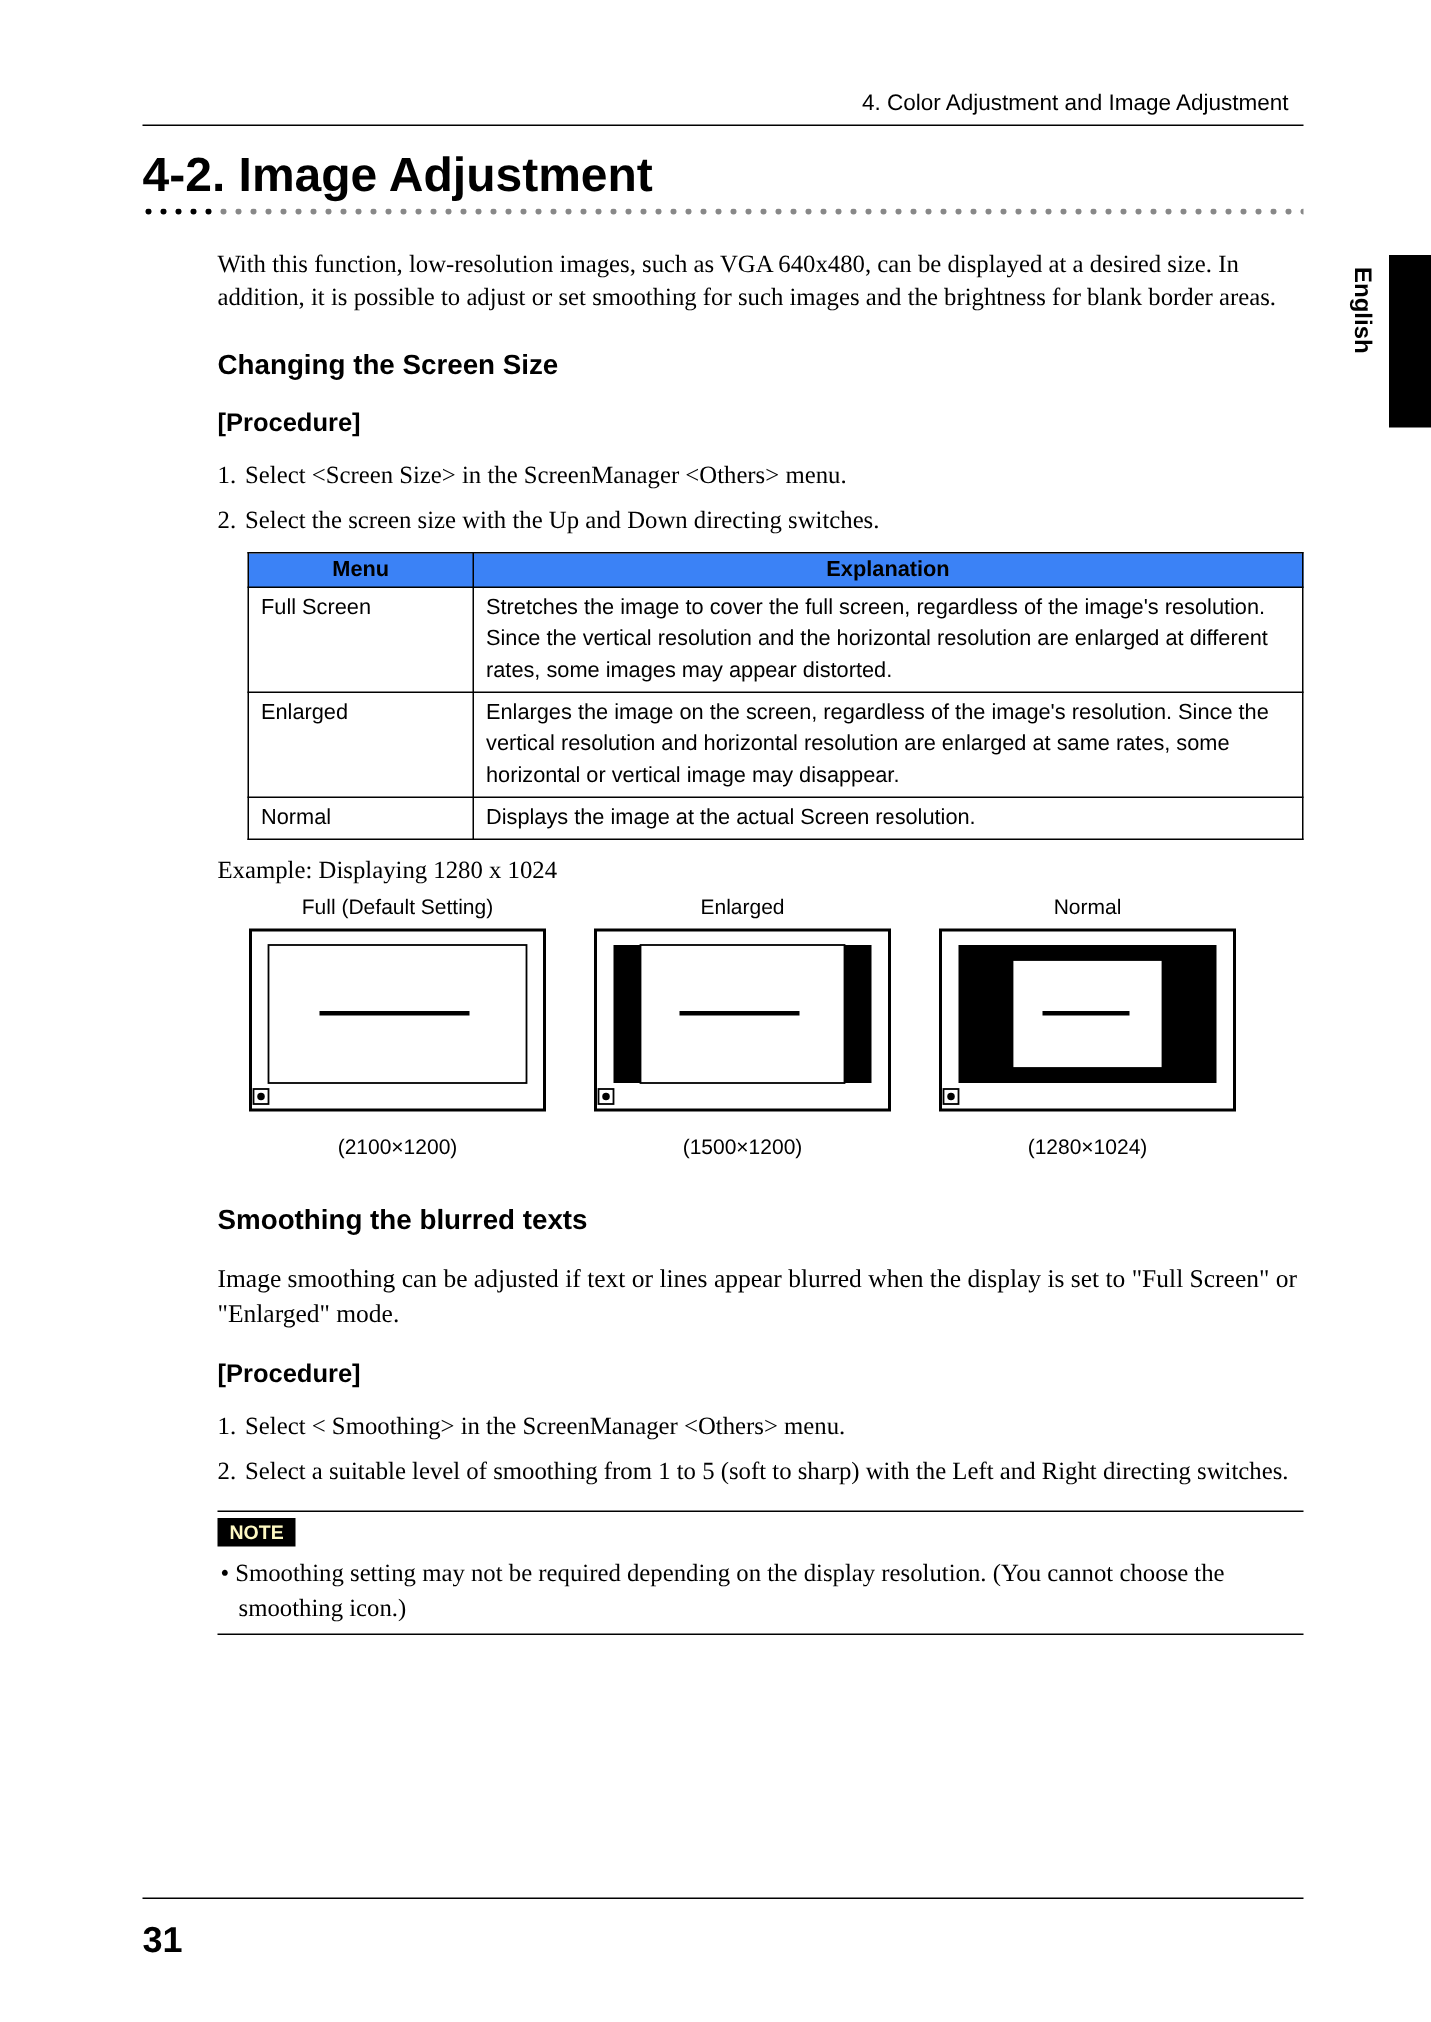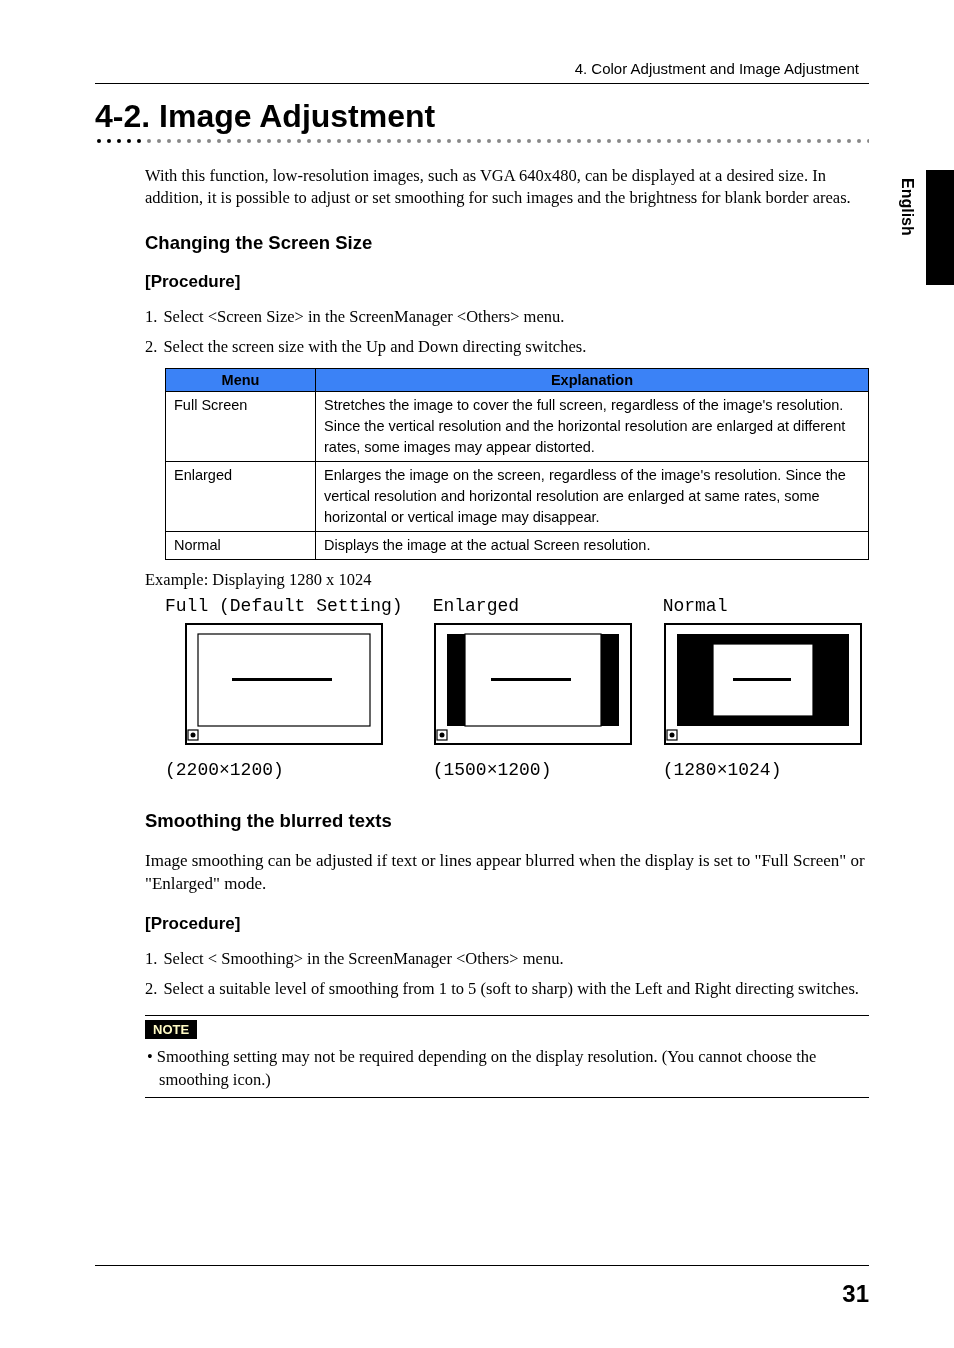--- a/index.html
+++ b/index.html
@@ -114,22 +114,23 @@
       margin-bottom: 6px;
     }
     .diagrams {
       display: flex;
       gap: 30px;
       margin-left: 20px;
       margin-bottom: 30px;
       justify-content: flex-start;
     }
     .diag {
-      font-family: Liberation Mono, monospace;
-      font-size: 18px;
+      text-align: center;
+      font-family: Liberation Sans, sans-serif;
+      font-size: 14px;
     }
     .diag-label { margin-bottom: 6px; }
     .diag-res { margin-top: 8px; }
     svg { display: block; margin: 0 auto; }
     .note-block {
       margin-top: 14px;
     }
     .note-rule {
       border: none;
       border-top: 1.2px solid #000;
@@ -179,21 +180,21 @@
     }
     .footer-rule {
       border: none;
       border-top: 1.5px solid #000;
       margin-bottom: 14px;
     }
     .page-num {
       font-family: Arial, Helvetica, sans-serif;
       font-weight: bold;
       font-size: 24px;
-      text-align: right;
+      text-align: left;
     }
     .smoothing-desc {
       font-size: 17px;
       line-height: 1.35;
       margin-bottom: 18px;
     }
   </style>
 </head>
 <body>
 
@@ -333,21 +334,21 @@
     <div class="diagrams">
       <div class="diag">
         <div class="diag-label">Full (Default Setting)</div>
         <svg width="200" height="130">
           <rect x="2" y="2" width="196" height="120" fill="#fff" stroke="#000" stroke-width="2"></rect>
           <rect x="14" y="12" width="172" height="92" fill="#fff" stroke="#000" stroke-width="1.2"></rect>
           <rect x="48" y="56" width="100" height="3" fill="#000"></rect>
           <rect x="4" y="108" width="10" height="10" fill="#fff" stroke="#000" stroke-width="1.2"></rect>
           <circle cx="9" cy="113" r="2.5" fill="#000"></circle>
         </svg>
-        <div class="diag-res">(2200×1200)</div>
+        <div class="diag-res">(2100×1200)</div>
       </div>
 
       <div class="diag">
         <div class="diag-label">Enlarged</div>
         <svg width="200" height="130">
           <rect x="2" y="2" width="196" height="120" fill="#fff" stroke="#000" stroke-width="2"></rect>
           <rect x="14" y="12" width="18" height="92" fill="#000"></rect>
           <rect x="168" y="12" width="18" height="92" fill="#000"></rect>
           <rect x="32" y="12" width="136" height="92" fill="#fff" stroke="#000" stroke-width="1.2"></rect>
           <rect x="58" y="56" width="80" height="3" fill="#000"></rect>

